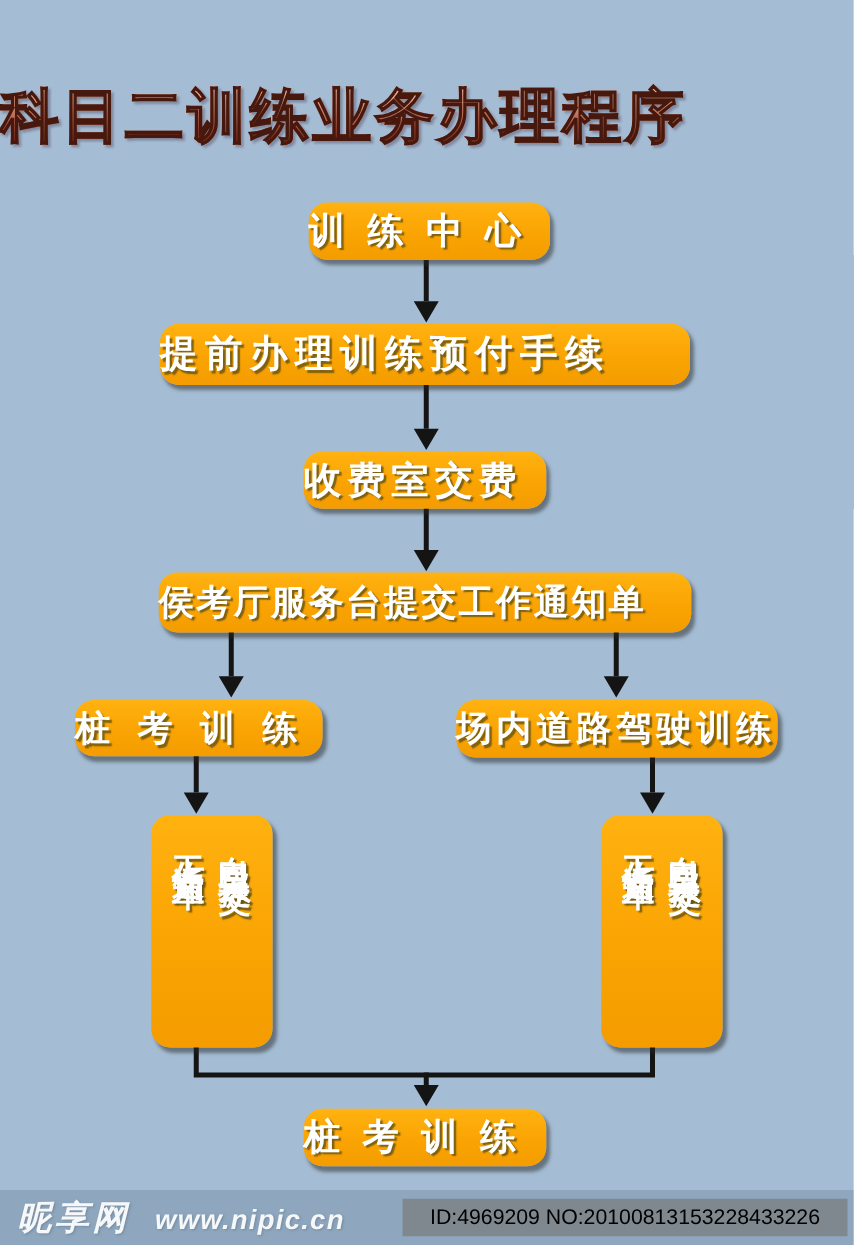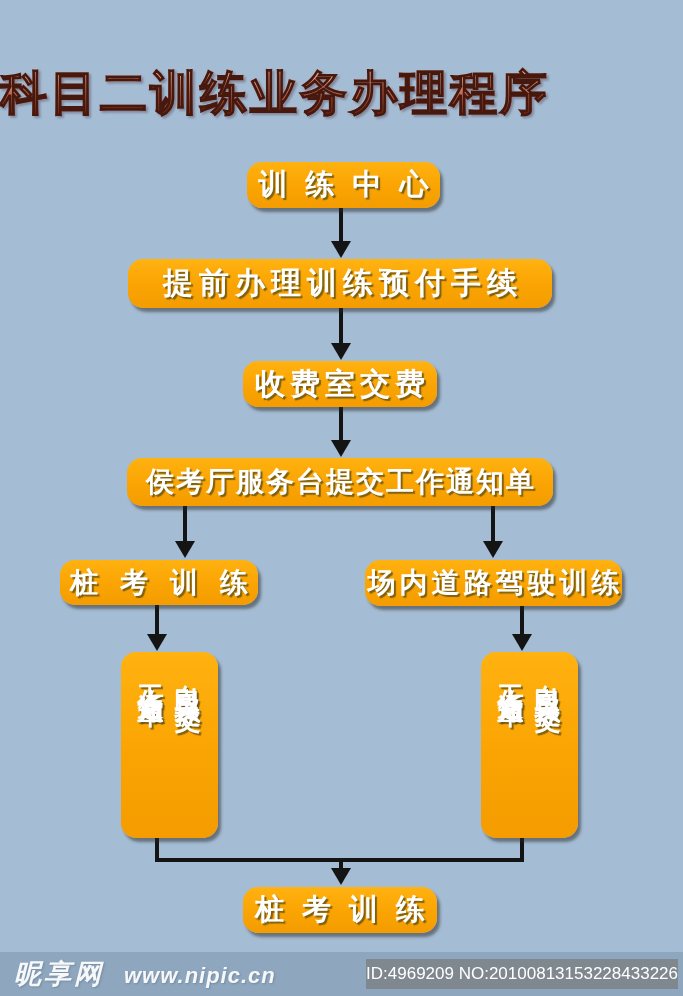--- a/index.html
+++ b/index.html
@@ -28,21 +28,20 @@
     z-index: 3;
   }
   
   .node {
     position: absolute;
     background: linear-gradient(180deg, #ffb210 0%, #faa403 55%, #f49c00 100%);
     border-radius: 15px;
     box-shadow: 3px 4px 3px rgba(40,40,40,0.5);
     display: flex;
     align-items: center;
-    justify-content: center;
     color: #ffffff;
     font-weight: bold;
     text-shadow: 2px 2px 1px rgba(105,85,20,0.85);
     z-index: 2;
   }
   .n1 { left:247px; top:162px; width:193px; height:46px; font-size:29px; }
   .n1 span { letter-spacing:18px; margin-right:-18px; }
   .n2 { left:128px; top:259px; width:424px; height:49px; font-size:30px; }
   .n2 span { letter-spacing:6px; margin-right:-6px; }
   .n3 { left:243px; top:361px; width:194px; height:46px; font-size:30px; }
@@ -103,23 +102,23 @@
     font-weight: bold;
     text-shadow: 1px 1px 2px rgba(100,120,140,0.6);
     white-space: nowrap;
   }
   .site-name { font-size: 27px; letter-spacing: 3px; }
   .site-url { font-size: 22px; margin-left: 20px; letter-spacing: 1px; }
   .id-box {
     position: absolute;
     right: 5px; top: 7px;
     height: 30px; line-height: 30px;
-    padding: 0 0;
+    padding: 0 22px;
     background: rgba(126,133,139,0.92);
-    color: #ffffff;
+    color: #000000;
     font-size: 17px;
     white-space: nowrap;
   }
 </style>
 </head>
 <body>
 
 <div class="canvas">
 
   <div class="title">科目二训练业务办理程序</div>

